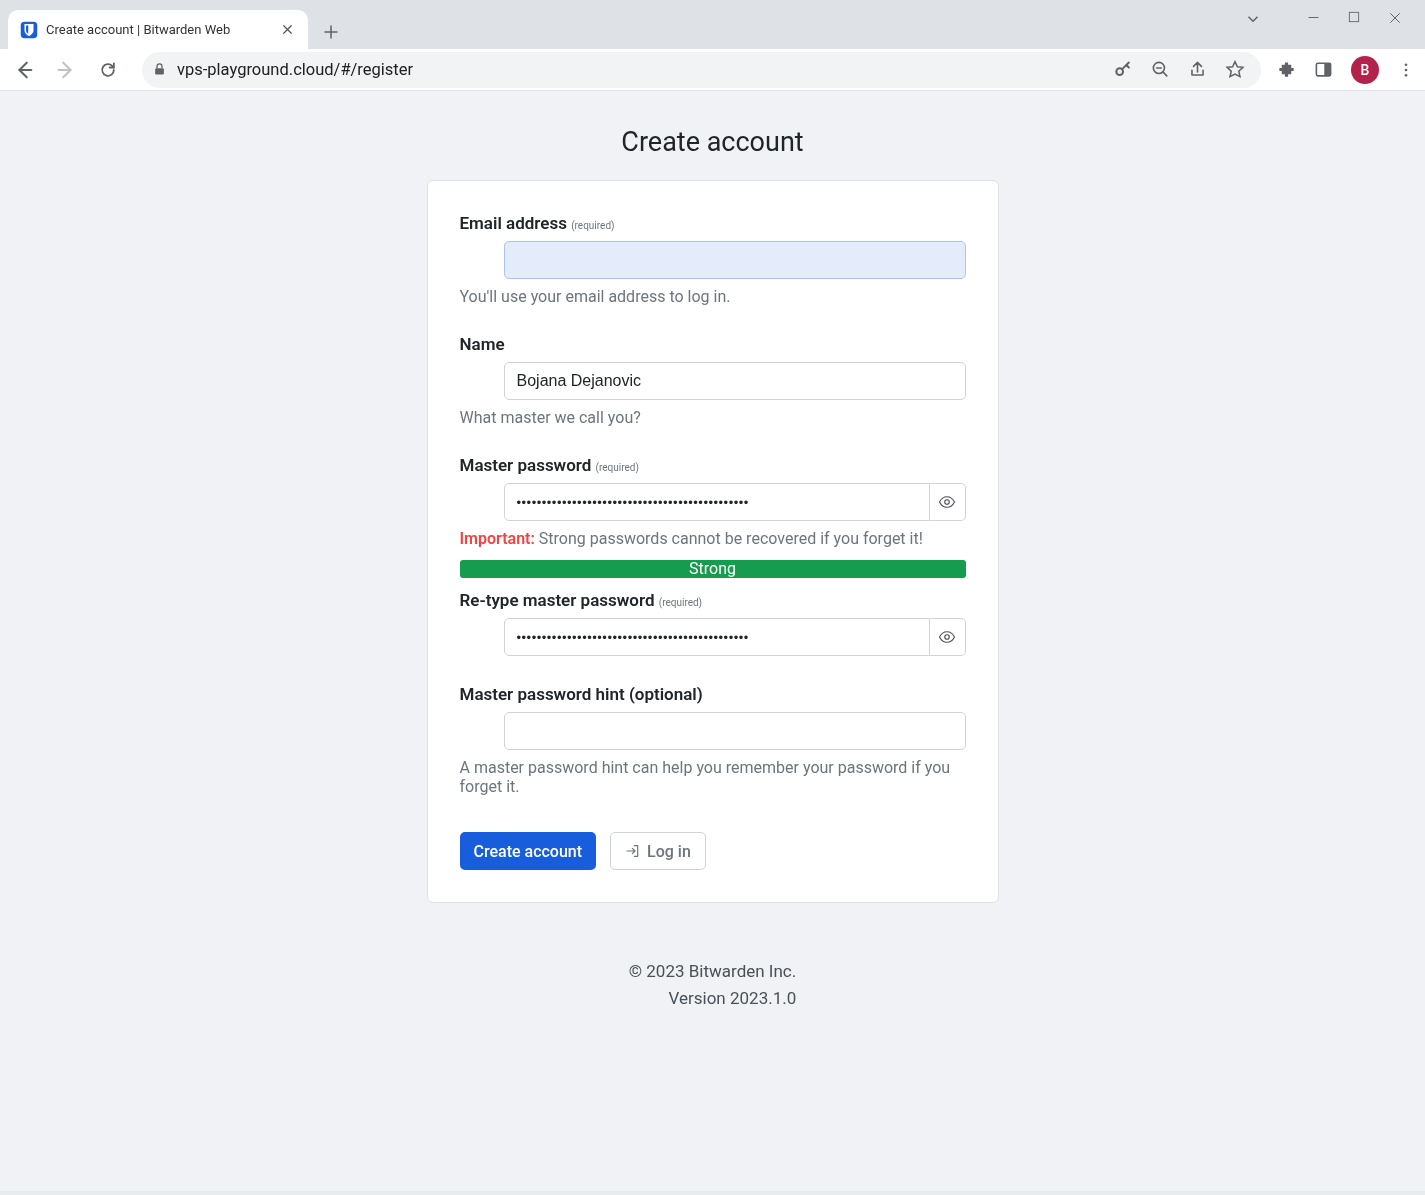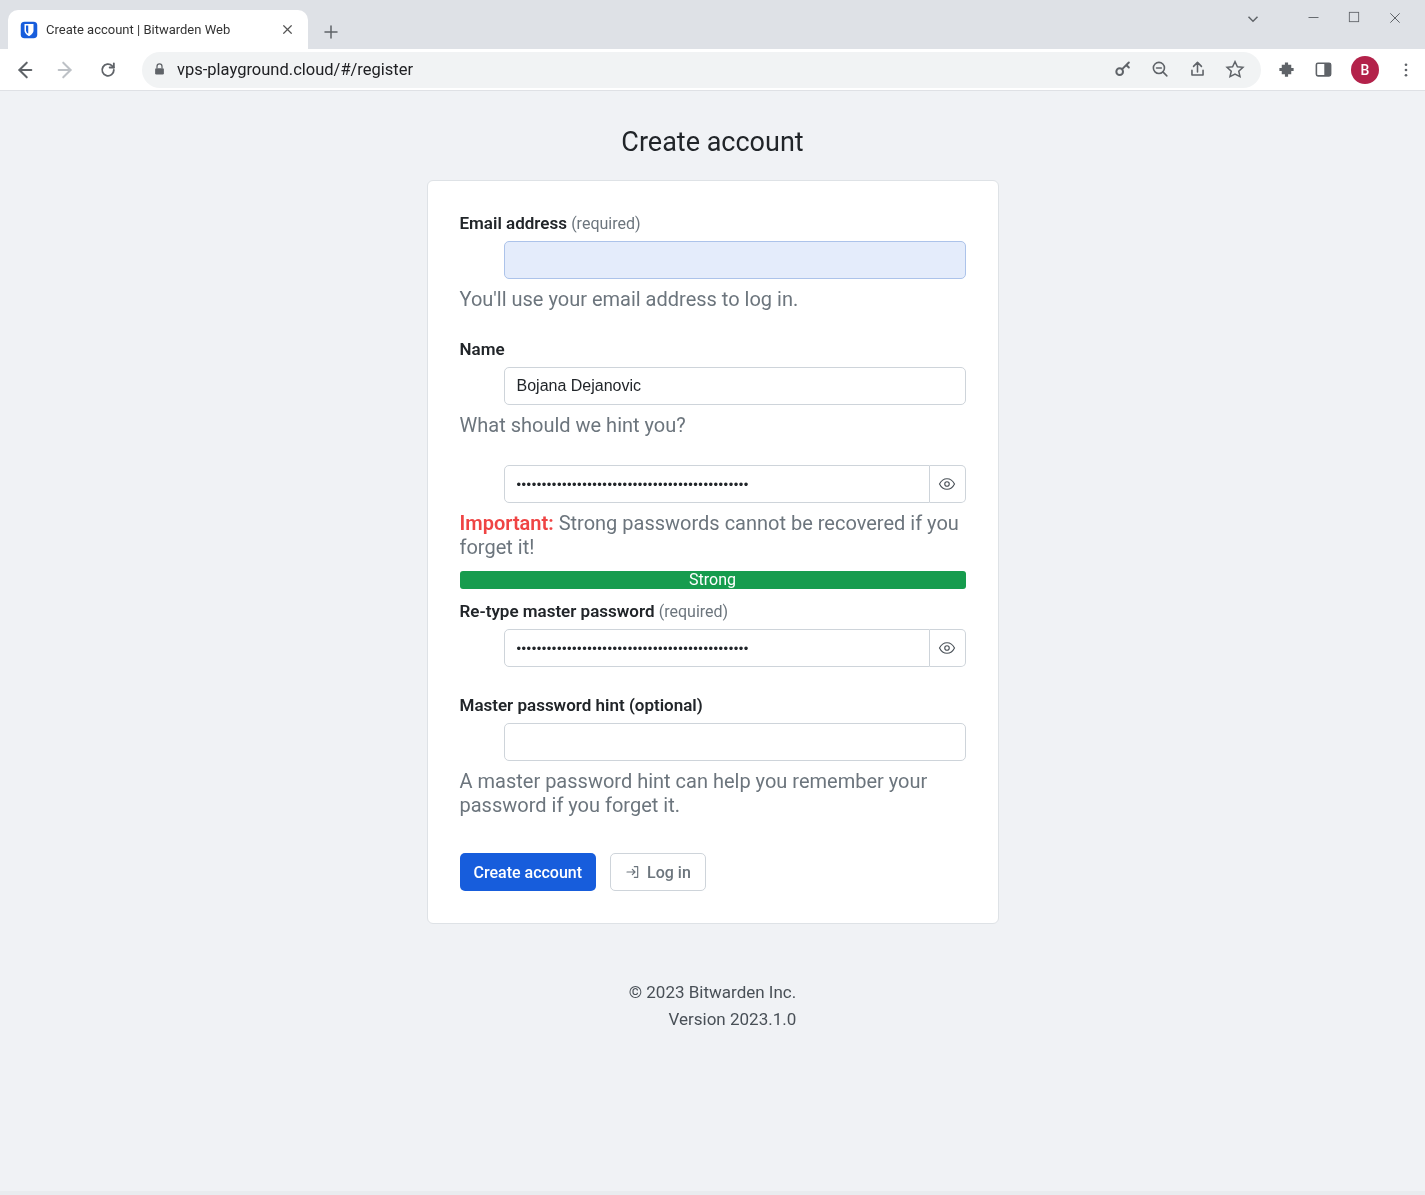--- a/index.html
+++ b/index.html
@@ -45,28 +45,28 @@
     display:flex; flex-direction:column; align-items:center;
   }
   .page h1.page-title { font-size: 27px; font-weight: 400; color: #212529; margin: 35px 0 22px; }
   .card {
     background: #fff; width: 572px; border: 1px solid #dee2e6; border-radius: 6px;
     padding: 32px;
   }
   .form-group { margin-bottom: 28px; }
   .form-group:last-of-type { margin-bottom: 22px; }
   .label { font-size: 17px; font-weight: 600; color: #212529; }
-  .label .req { font-weight: 400; font-size: 16px; color: #6c757d; }
+  .label .req { font-weight: 400; font-size: 10px; color: #6c757d; }
   .input-wrap { margin-top: 8px; padding-left: 44px; }
   .text-input {
     width: 100%; height: 38px; border: 1px solid #ced4da; border-radius: 5px;
     padding: 0 12px; font-size: 16px; color: #212529; background:#fff;
   }
   .text-input.autofill { background: #e4ecfb; border-color:#acc3ea; }
-  .hint { margin-top: 8px; font-size: 20px; color: #6c757d; }
+  .hint { margin-top: 8px; font-size: 16px; color: #6c757d; }
   .hint strong { color:#ef4444; font-weight:600;}
   .pw-row { display:flex; }
   .pw-row .text-input { border-radius: 5px 0 0 5px; letter-spacing: 0.5px; font-size: 13px; }
   .pw-toggle { width: 38px; border:1px solid #ced4da; border-left:none; border-radius:0 5px 5px 0; display:flex; align-items:center; justify-content:center; color:#495057; background:#fff;}
   
   .strength { background:#169c4e; color:#fff; font-size:16px; text-align:center; border-radius:3px; height:18px; line-height:18px; margin-top: -6px; margin-bottom: 12px;}
   
   .btn-row { display:flex; gap:14px; margin-top: 36px;}
   .btn { height: 38px; padding: 0 14px; border-radius:5px; font-size:16px; font-weight:500; display:flex; align-items:center; gap:6px; cursor:pointer;}
   .btn-primary { background:#175ddc; color:#fff; }
@@ -217,24 +217,28 @@
         <input class="text-input autofill" value="" style="">
       </div>
       <div class="hint">You'll use your email address to log in.</div>
     </div>
 
     <div class="form-group">
       <div class="label">Name</div>
       <div class="input-wrap">
         <input class="text-input" value="Bojana Dejanovic" style="">
       </div>
-      <div class="hint">What should we hint you?</div>
+      <div class="hint">What master we call you?</div>
     </div>
 
     <div class="form-group" style="margin-bottom:18px;">
+      <div class="label">
+        <span>Master password</span>
+        <span class="req">(required)</span>
+      </div>
       <div class="input-wrap pw-row">
         <input class="text-input" type="text" value="••••••••••••••••••••••••••••••••••••••••••••••" style="">
         <span class="pw-toggle">
           <svg viewBox="0 0 24 24" width="18" height="18">
               <path d="M2 12s3.5-7 10-7 10 7 10 7-3.5 7-10 7S2 12 2 12z" fill="none" stroke="#495057" stroke-width="1.5"></path>
               <circle cx="12" cy="12" r="3" fill="none" stroke="#495057" stroke-width="1.5"></circle>
             </svg>
         </span>
       </div>
       <div class="hint">

